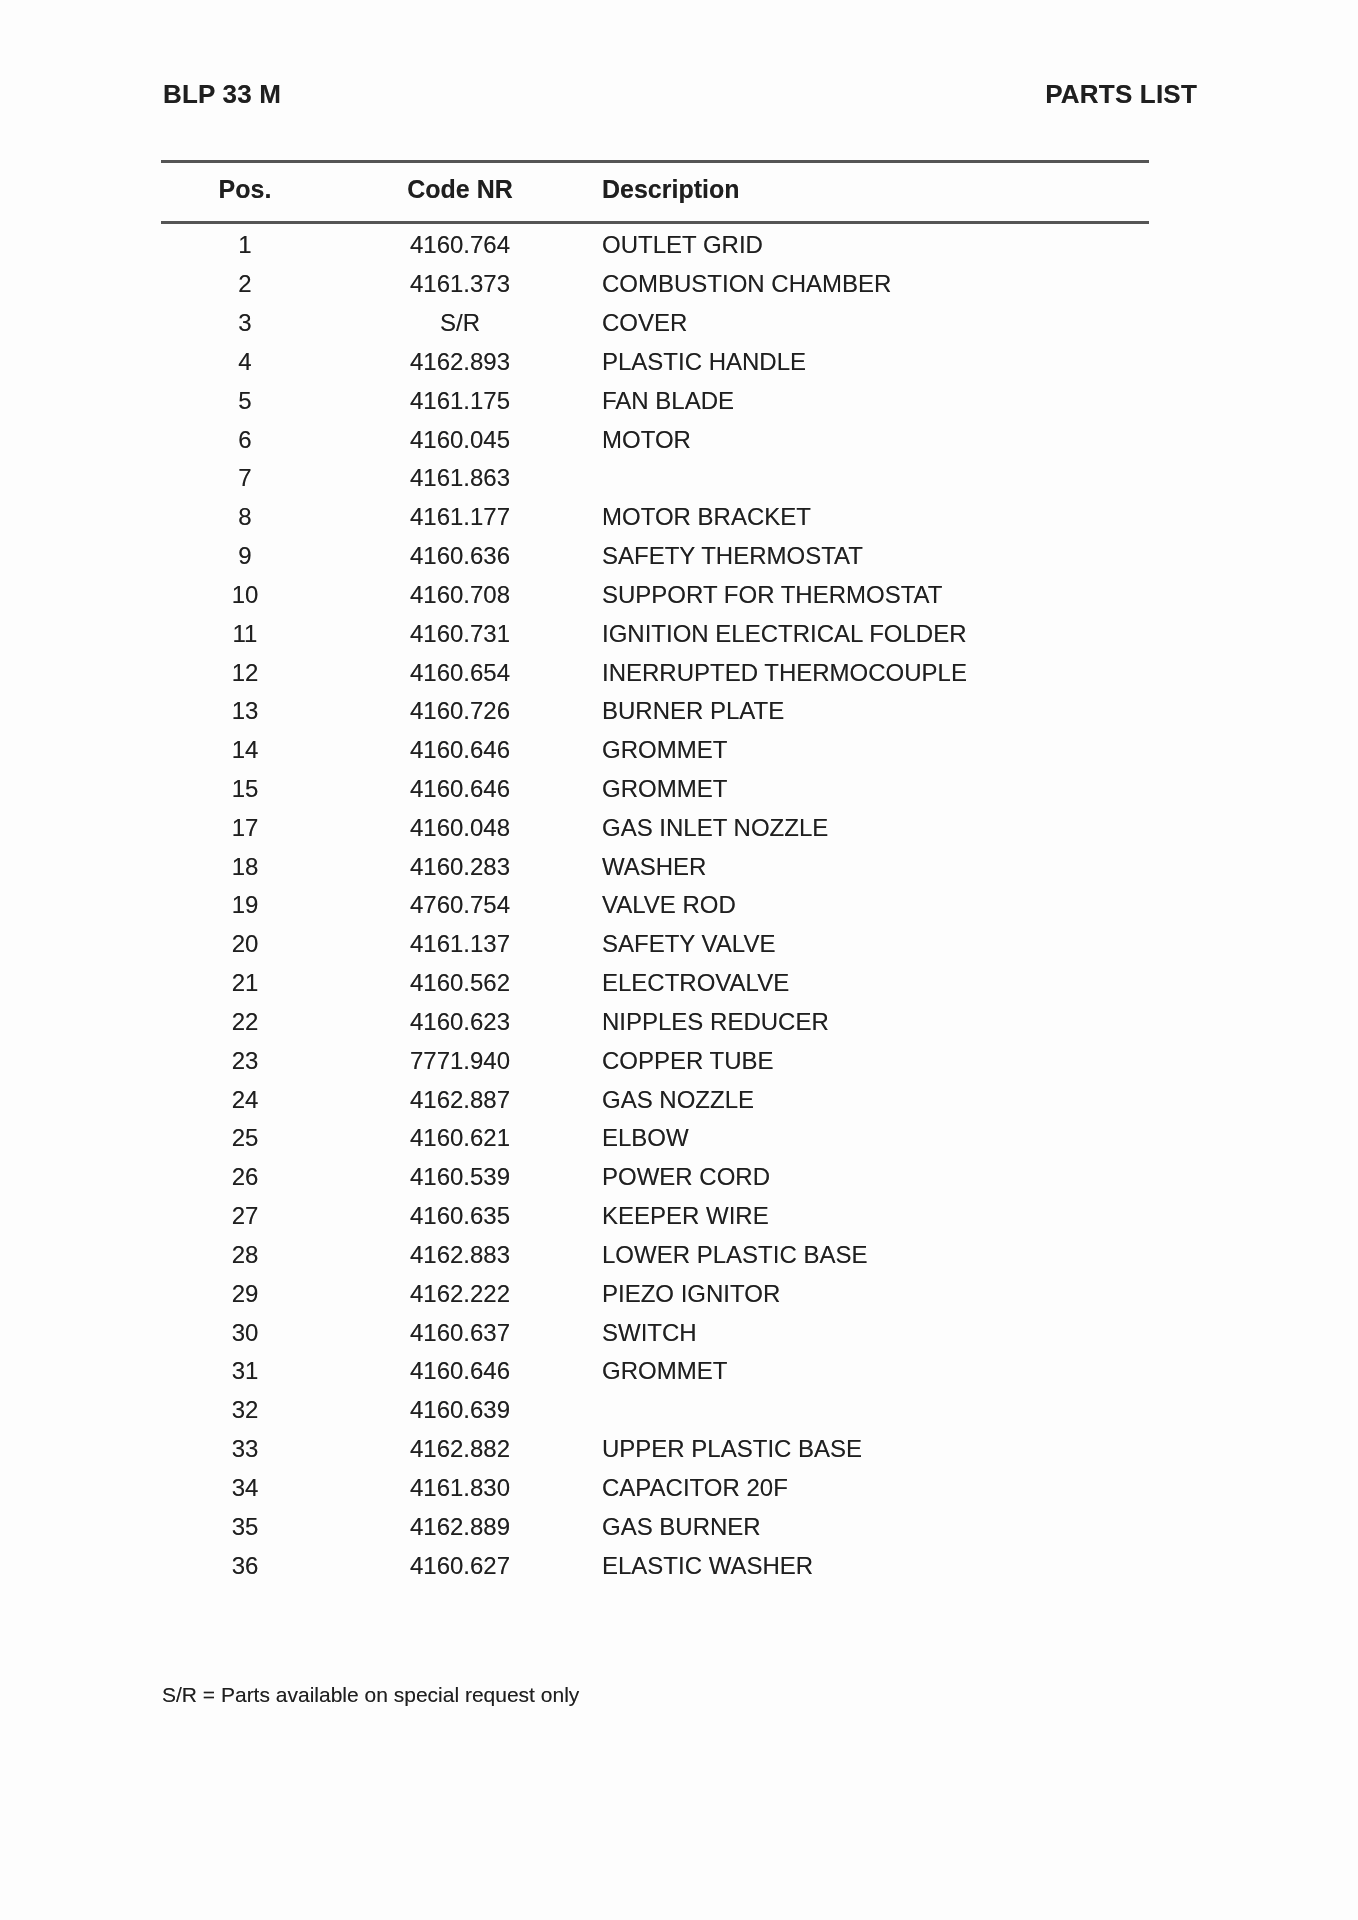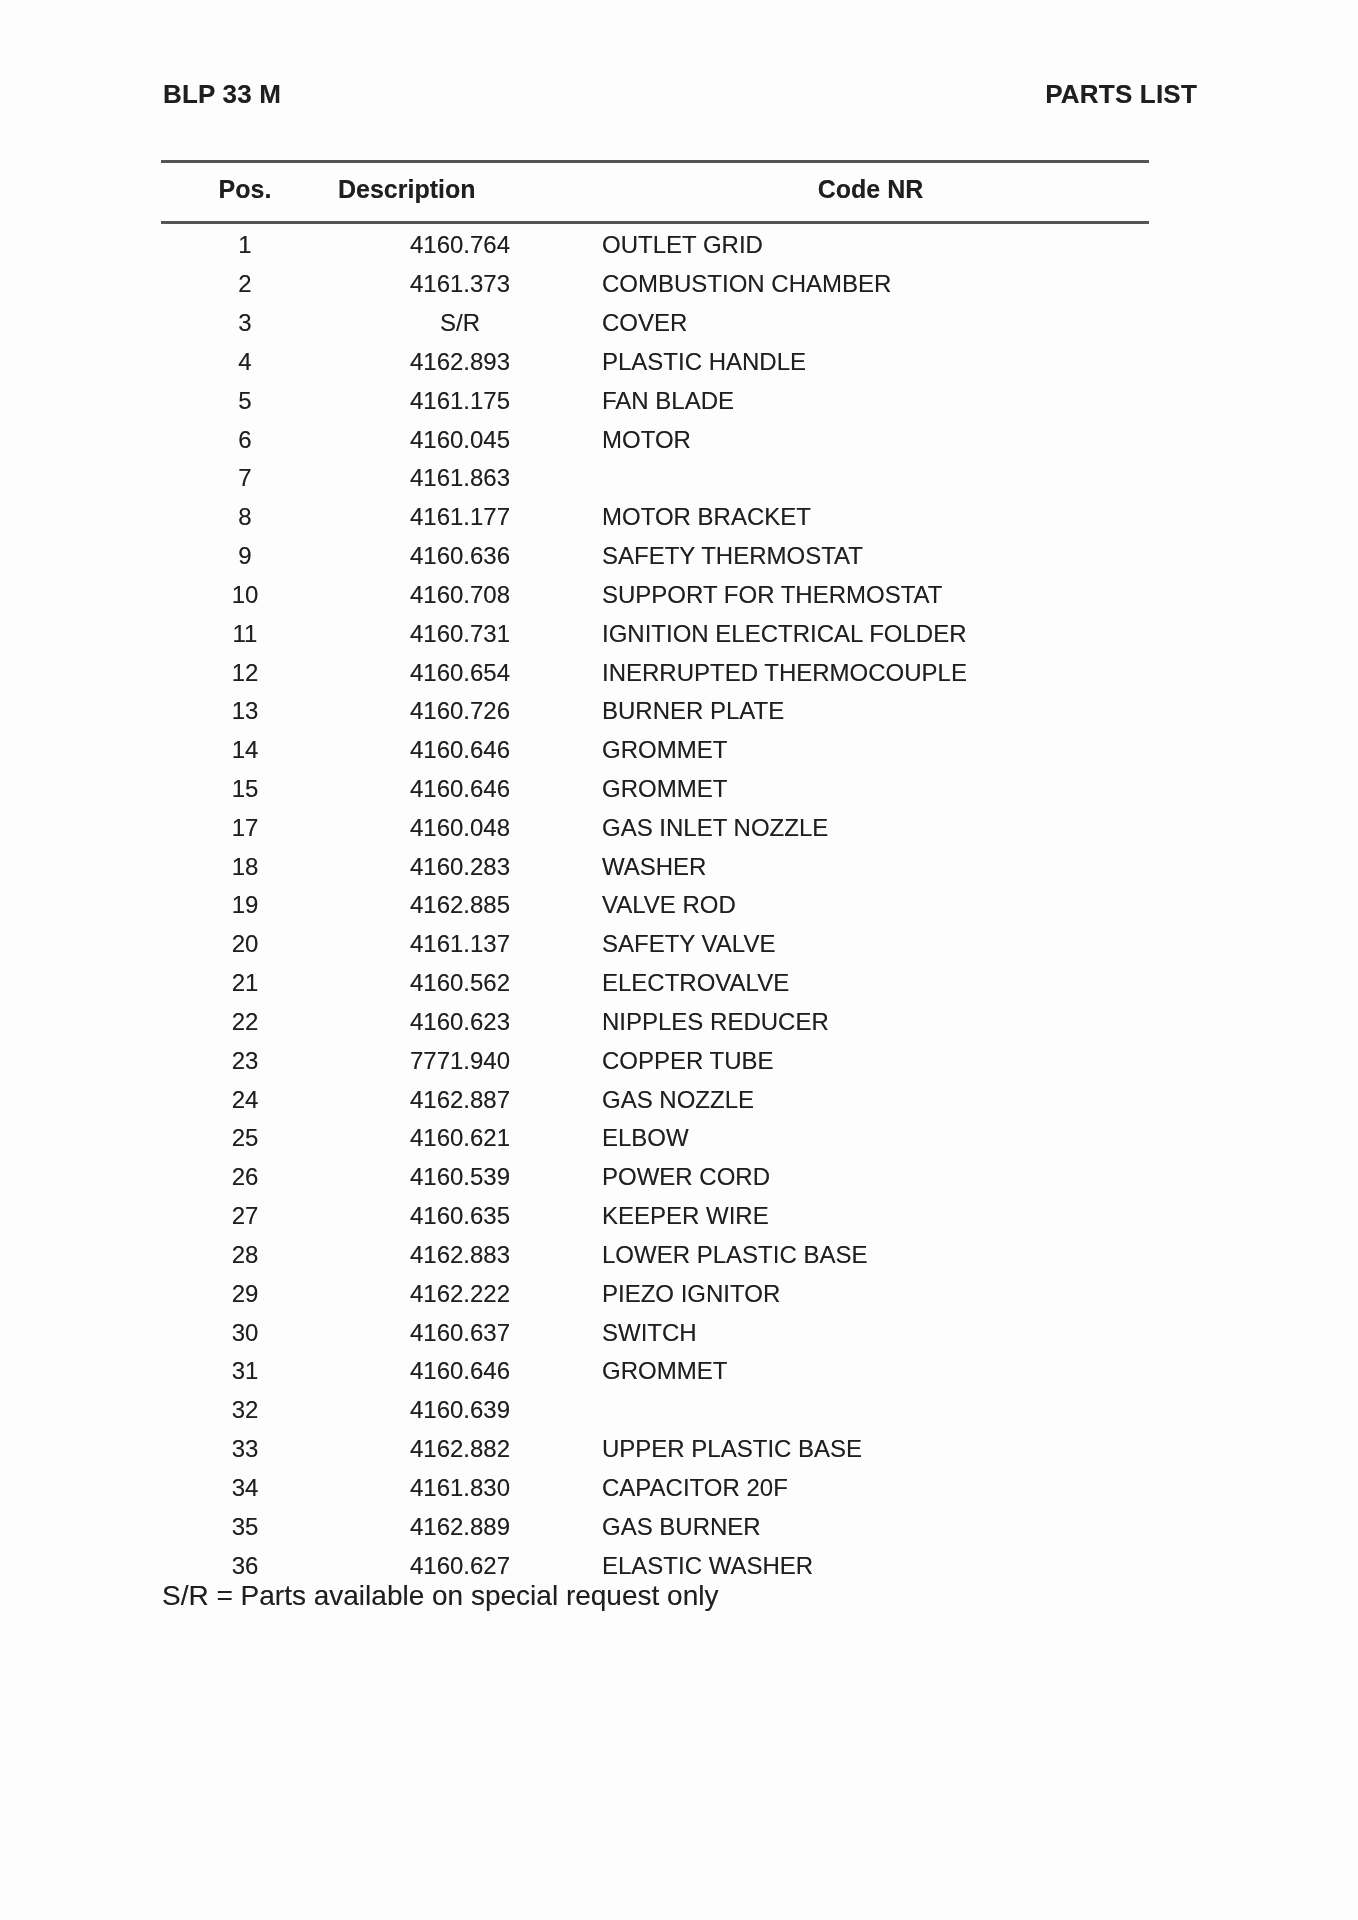--- a/index.html
+++ b/index.html
@@ -71,43 +71,43 @@
   .tbody .row {
     height: 38.83px;
   }
   .tbody .cell {
     display: flex;
     align-items: center;
     white-space: nowrap;
   }
   .footnote {
     position: absolute;
-    top: 1583px;
+    top: 1682px;
     left: 162px;
-    font-size: 28px;
+    font-size: 21px;
     line-height: 26px;
     font-weight: 400;
   }
 </style>
 </head>
 <body>
 
 <div class="page" style="--bg: #fdfdfd; --ink: #1f1f1f; --rule: #555555;">
 
   <header class="titlebar">
     <span>BLP 33 M</span>
     <span>PARTS LIST</span>
   </header>
 
   <div class="rule rule-top"></div>
 
   <div class="thead grid-row">
     <div class="cell cell-pos">Pos.</div>
+    <div class="cell cell-code">Code NR</div>
     <div class="cell cell-desc">Description</div>
-    <div class="cell cell-code">Code NR</div>
   </div>
 
   <div class="rule rule-mid"></div>
 
   <div class="tbody" id="tbody">
       <div class="row grid-row">
         <div class="cell cell-pos">1</div>
         <div class="cell cell-code">4160.764</div>
         <div class="cell cell-desc">OUTLET GRID</div>
       </div>
@@ -185,21 +185,21 @@
         <div class="cell cell-code">4160.048</div>
         <div class="cell cell-desc">GAS INLET NOZZLE</div>
       </div>
       <div class="row grid-row">
         <div class="cell cell-pos">18</div>
         <div class="cell cell-code">4160.283</div>
         <div class="cell cell-desc">WASHER</div>
       </div>
       <div class="row grid-row">
         <div class="cell cell-pos">19</div>
-        <div class="cell cell-code">4162.885</div>
+        <div class="cell cell-code">4760.754</div>
         <div class="cell cell-desc">VALVE ROD</div>
       </div>
       <div class="row grid-row">
         <div class="cell cell-pos">20</div>
         <div class="cell cell-code">4161.137</div>
         <div class="cell cell-desc">SAFETY VALVE</div>
       </div>
       <div class="row grid-row">
         <div class="cell cell-pos">21</div>
         <div class="cell cell-code">4160.562</div>

